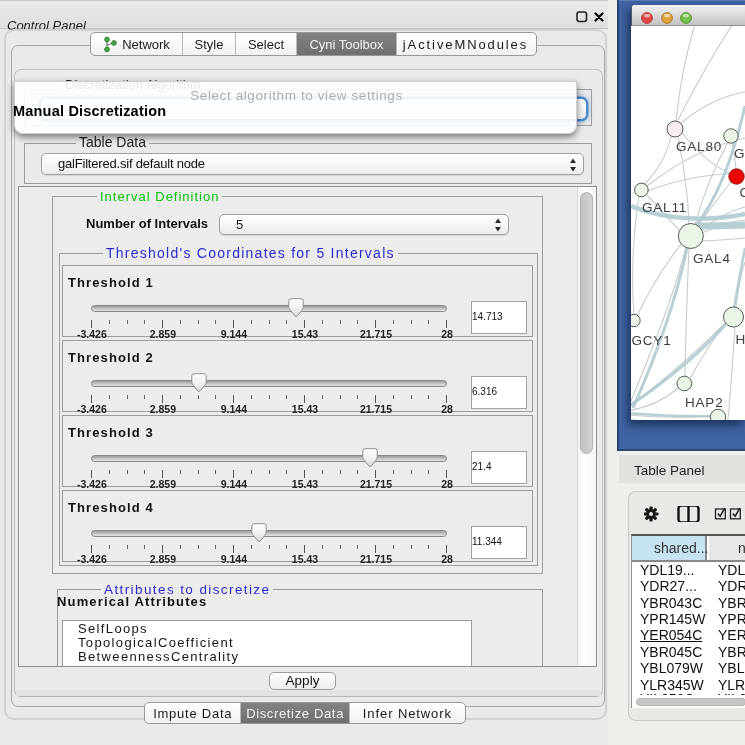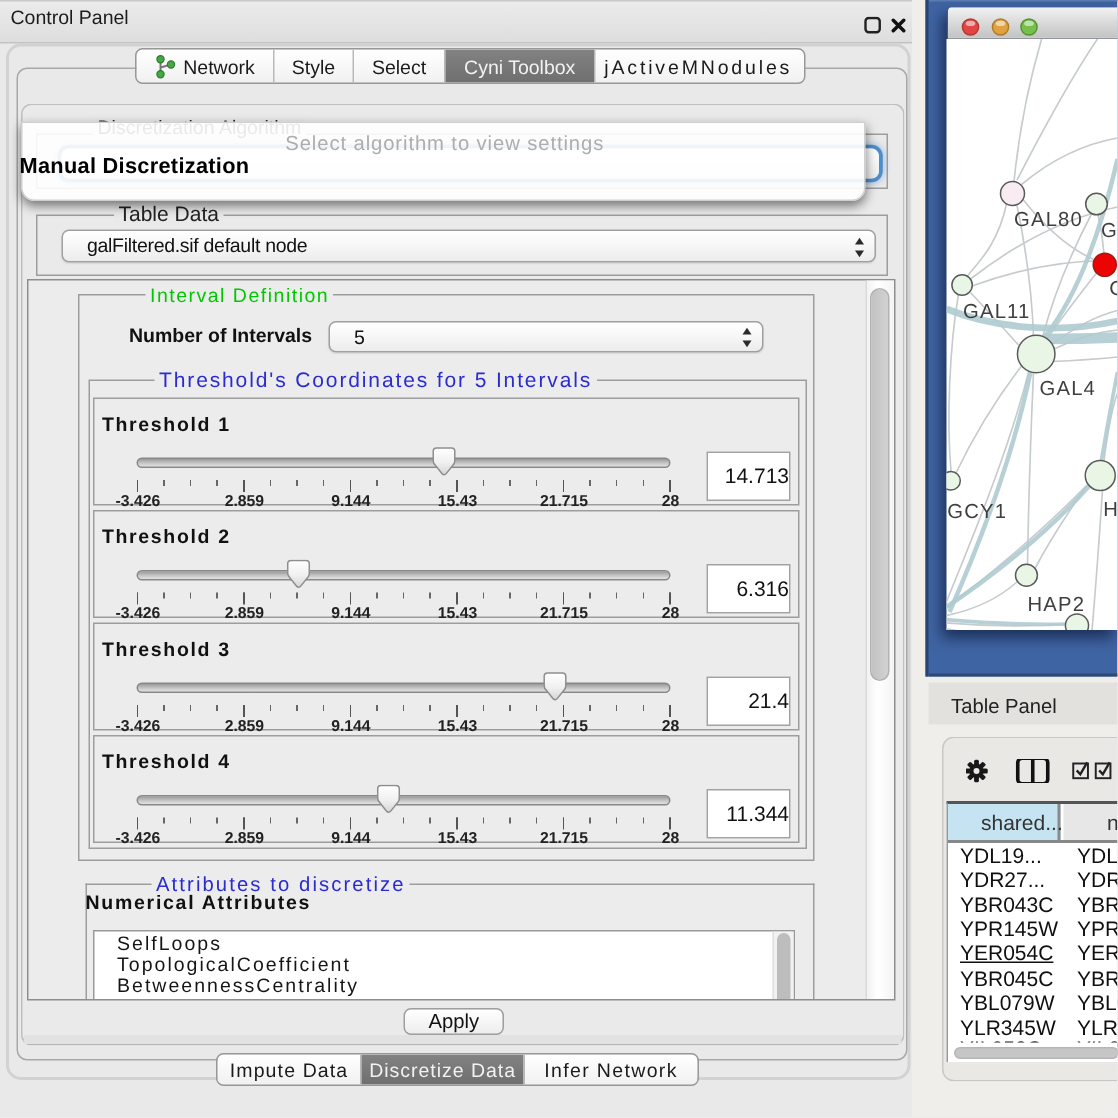--- a/index.html
+++ b/index.html
@@ -9,36 +9,36 @@
 .gbl{position:absolute;background:#e9e9e9;padding:0 3px;font-size:13px;color:#222;line-height:13px;margin-left:41px;}
 .combo{position:absolute;border:1px solid #a0a0a0;border-radius:5px;background:linear-gradient(180deg,#ffffff 0%,#f7f7f7 45%,#ececec 100%);box-shadow:0 1px 1px rgba(0,0,0,0.08);}
 .combo .ctext{position:absolute;left:16px;top:3px;font-size:13px;color:#111;}
 .carr{position:absolute;right:7px;top:3px;}
 .tpanel{position:absolute;left:62px;width:471px;height:72px;border:1px solid #9d9d9d;background:#ececec;}
 .tlabel{position:absolute;left:5px;top:9px;font-size:13px;font-weight:bold;color:#111;letter-spacing:1.1px;}
 .track{position:absolute;left:28px;top:38.5px;width:356px;height:7px;border:1px solid #888;border-radius:4px;background:linear-gradient(180deg,#9a9a9a,#c6c6c6 55%,#e2e2e2);}
 .minor{position:absolute;left:28px;top:53.5px;width:357px;height:4px;background:repeating-linear-gradient(90deg,#666 0px,#666 1px,transparent 1px,transparent 17.755px);}
 .major{position:absolute;left:28px;top:53.5px;width:357px;height:8px;background:repeating-linear-gradient(90deg,#555 0px,#555 1px,transparent 1px,transparent 71.02px);}
 .tick-lab{position:absolute;top:62px;font-size:10.5px;font-weight:bold;color:#222;transform:translateX(-50%);}
-.vfield{position:absolute;left:408px;top:35px;width:56px;height:33px;background:#fff;border:1.5px solid #a2a2a2;font-size:14px;color:#111;text-align:right;line-height:30px;}
+.vfield{position:absolute;left:408px;top:35px;width:56px;height:33px;background:#fff;border:1.5px solid #a2a2a2;font-size:10px;color:#111;text-align:left;line-height:30px;}
 .thumb{position:absolute;top:32px;}
 .seg{position:absolute;border:1px solid #989898;border-radius:5px;background:linear-gradient(180deg,#ffffff,#f1f1f1);display:flex;overflow:hidden;}
 .seg .s{font-size:13px;color:#1a1a1a;text-align:center;border-right:1px solid #b9b9b9;display:flex;align-items:center;justify-content:center;}
 .seg .s:last-child{border-right:none;}
 .seg .on{background:linear-gradient(180deg,#828282,#6f6f6f);color:#f2f2f2;}
 .listitem{font-size:13px;color:#151515;letter-spacing:1.35px;}
 .row{font-size:14px;color:#101010;}
 </style>
 </head>
 <body>
 
 <div class="abs" style="left:0;top:0;width:608px;height:745px;background:#e9e9e9;"></div>
 
 <div class="abs" style="left:0;top:0;width:617px;height:29px;background:linear-gradient(180deg,#ebebeb,#dedede);border-top:1px solid #c9c9c9;border-bottom:1px solid #c3c3c3;"></div>
-<div class="abs" style="left:7px;top:4px;font-size:13px;color:#1c1c1c;">Control Panel</div>
+<div class="abs" style="left:7px;top:18px;font-size:13px;color:#1c1c1c;font-style:italic;">Control Panel</div>
 
 <svg class="abs" style="left:576px;top:11px;" width="12" height="12" viewBox="0 0 12 12">
     <rect x="1" y="1" width="9.5" height="9.5" rx="2.2" fill="none" stroke="#222" stroke-width="1.6"></rect>
   </svg>
 <svg class="abs" style="left:594px;top:12px;" width="10" height="10" viewBox="0 0 10 10">
     <path d="M1.5 1.5 L8.5 8.5 M8.5 1.5 L1.5 8.5" stroke="#111" stroke-width="2.3" stroke-linecap="round"></path>
   </svg>
 
 <div class="abs" style="left:4px;top:29px;width:603px;height:691px;border:2px solid #d2d2d2;border-radius:10px;background:#e9e9e9;"></div>
 <div class="abs" style="left:11px;top:45px;width:594px;height:662px;border:1px solid #a8a8a8;border-radius:7px;background:#e9e9e9;"></div>
@@ -184,21 +184,21 @@
       </defs>
 <path d="M3 0.7 H13 Q15.2 0.7 15.2 2.9 V9.2 Q15.2 11 13.8 12.4 L9.6 17.6 Q8.1 19.4 6.6 17.6 L2.4 12.4 Q0.8 11 0.8 9.2 V2.9 Q0.8 0.7 3 0.7 Z" fill="url(#tg3)" stroke="#8e8e8e" stroke-width="1"></path>
 </svg>
 <div class="vfield">11.344</div>
 </div>
 
 <div class="abs" style="left:57px;top:589px;width:486px;height:77px;border:1px solid #9d9d9d;border-bottom:none;"></div>
 <div class="gbl" style="left:60px;top:583px;background:#ececec;color:#2b2bd0;font-size:13.5px;letter-spacing:1.4px;">Attributes to discretize</div>
 <div class="abs" style="left:57px;top:594px;font-size:13px;font-weight:bold;color:#111;letter-spacing:1.15px;">Numerical Attributes</div>
 
-<div class="abs" style="left:62px;top:620px;width:468px;height:46px;background:#fff;border:1px solid #9a9a9a;border-bottom:none;overflow:hidden;">
+<div class="abs" style="left:62px;top:620px;width:410px;height:46px;background:#fff;border:1px solid #9a9a9a;border-bottom:none;overflow:hidden;">
   <div class="listitem" style="position:absolute;left:15px;top:0px;">SelfLoops</div>
   <div class="listitem" style="position:absolute;left:15px;top:14px;">TopologicalCoefficient</div>
   <div class="listitem" style="position:absolute;left:15px;top:28px;">BetweennessCentrality</div>
   <div class="abs" style="left:452px;top:0;width:15px;height:46px;background:#f2f2f2;border-left:1px solid #e0e0e0;"></div>
   <div class="abs" style="left:455px;top:1px;width:9px;height:46px;background:#bdbdbd;border-radius:5px 5px 0 0;"></div>
 </div>
 
 <div class="abs" style="left:269px;top:672px;width:67px;height:18px;border:1px solid #9e9e9e;border-radius:5px;background:linear-gradient(180deg,#ffffff,#ededed);text-align:center;font-size:13.5px;color:#111;line-height:16px;">Apply</div>
 
 <div class="abs" style="left:14px;top:81px;width:563px;height:53px;background:rgba(255,255,255,0.9);border:1px solid #cfcfcf;border-radius:0 0 9px 9px;box-shadow:0 3px 7px rgba(0,0,0,0.5);z-index:50;">

